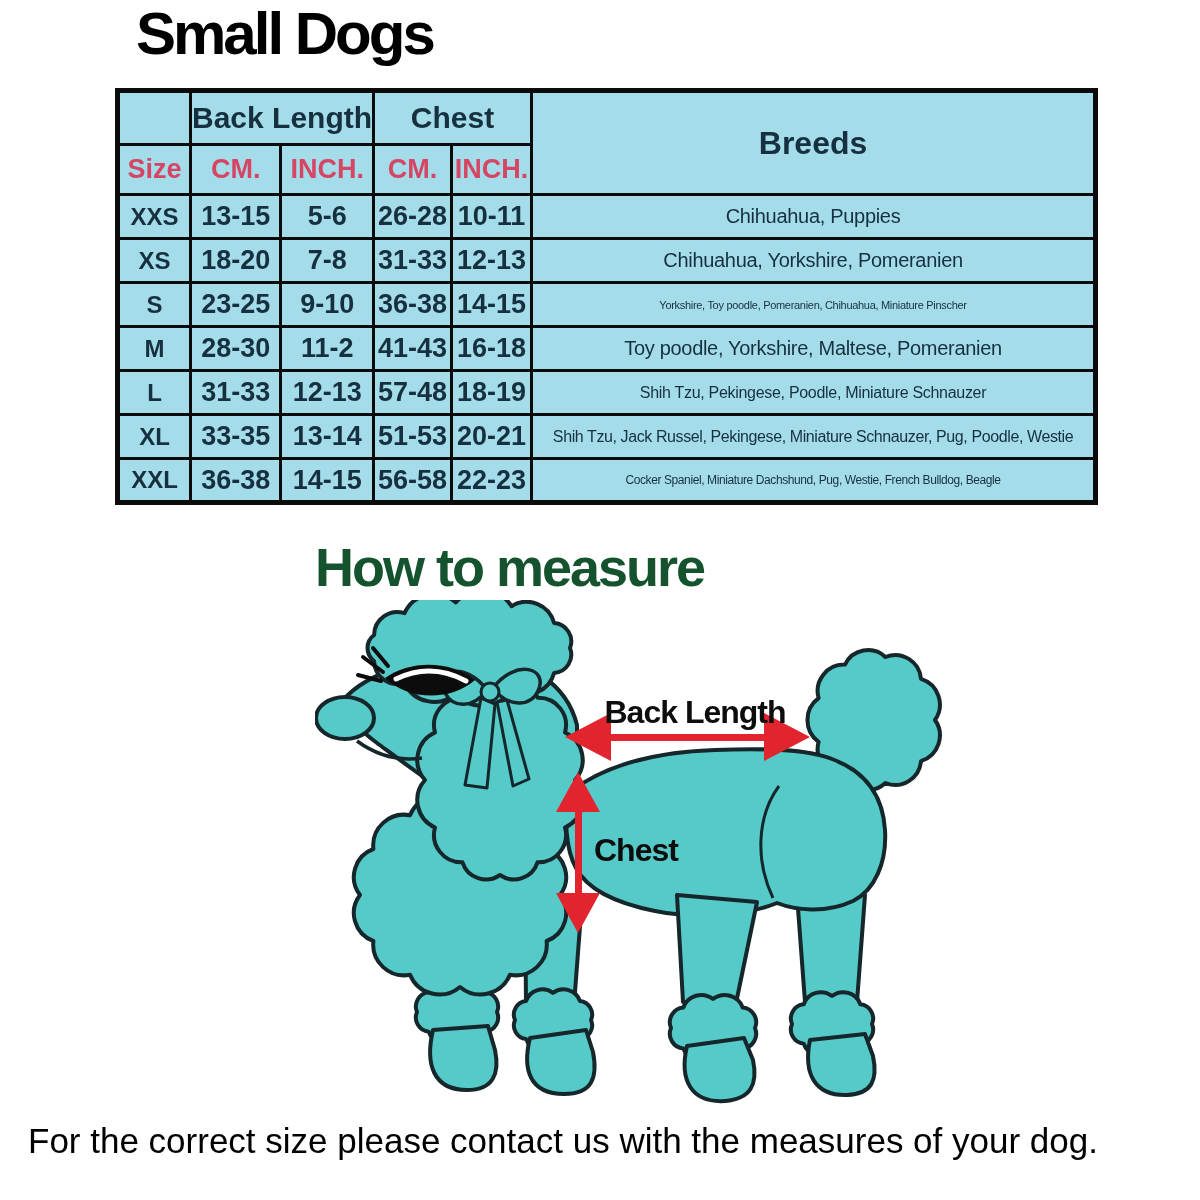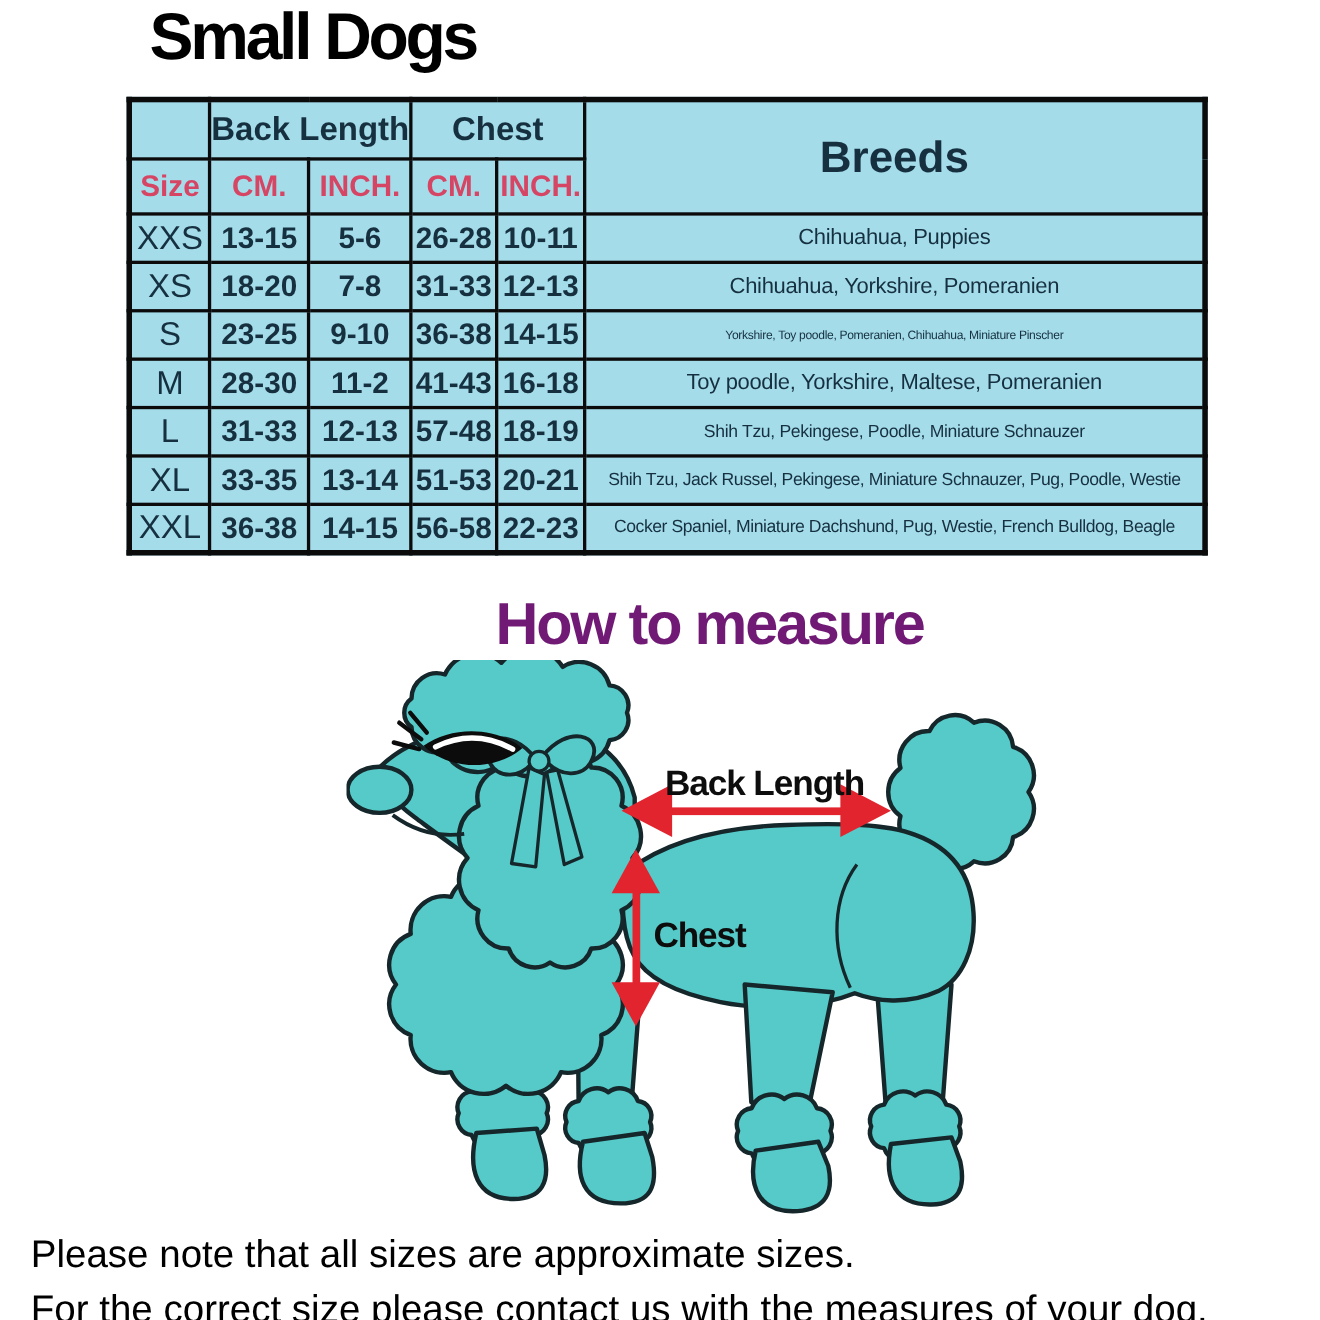--- a/index.html
+++ b/index.html
@@ -24,35 +24,35 @@
     background:var(--table-bg);table-layout:fixed;
     border:5px solid var(--border-black);
   }
   table.size-table th, table.size-table td{
     border:3px solid var(--border-black);text-align:center;vertical-align:middle;
     overflow:hidden;white-space:nowrap;padding:0;
   }
   tr.r1{height:54px;} tr.r2{height:50px;}
   tbody tr{height:44px;}
   th.group{font-size:30px;font-weight:bold;color:var(--text-navy);}
-  th.breeds-h{font-size:40px;font-weight:bold;color:var(--text-navy);}
+  th.breeds-h{font-size:32px;font-weight:bold;color:var(--text-navy);}
   th.sub{font-size:27px;font-weight:bold;color:var(--header-red);}
-  td.size-cell{font-size:30px;font-weight:normal;color:var(--text-navy);padding-top:2px;}
+  td.size-cell{font-size:24px;font-weight:bold;color:var(--text-navy);padding-top:2px;}
   td.num-cell{font-size:27px;font-weight:bold;color:var(--text-navy);padding-top:6px;}
   td.breeds-cell{
     font-size:20px;font-weight:normal;color:var(--text-navy);
     text-align:left;padding-left:7px;padding-top:4px;letter-spacing:-0.3px;
   }
   tbody tr:nth-child(3) .breeds-cell{font-size:11px;}
   tbody tr:nth-child(5) .breeds-cell{font-size:16px;}
   tbody tr:nth-child(6) .breeds-cell{font-size:16px;letter-spacing:-0.4px;margin-top:24px;}
-  tbody tr:nth-child(7) .breeds-cell{font-size:16px;letter-spacing:-0.4px;}
+  tbody tr:nth-child(7) .breeds-cell{font-size:12px;letter-spacing:-0.4px;}
   .section-title{
-    position:absolute;left:315px;top:536px;width:660px;text-align:center;
-    font-size:54px;font-weight:bold;letter-spacing:-2px;color:#701a75;white-space:nowrap;
+    position:absolute;left:315px;top:536px;width:660px;
+    font-size:54px;font-weight:bold;letter-spacing:-2px;color:#14532d;white-space:nowrap;
   }
   .dog-stage{position:absolute;left:315px;top:600px;width:640px;height:520px;}
   .dog-stage svg{width:100%;height:100%;display:block;}
   .measure-label{
     position:absolute;font-weight:bold;color:#0d0d0d;white-space:nowrap;
     letter-spacing:-1px;
   }
   .back-length-label{left:597px;top:694px;width:196px;text-align:center;font-size:32px;}
   .chest-label{left:594px;top:832px;font-size:32px;}
   .footer-note{
@@ -215,15 +215,14 @@
         <polygon points="263,333 241,293 285,293"></polygon>
       </g>
     </g>
   </svg>
 </div>
 
 <div class="measure-label back-length-label">Back Length</div>
 <div class="measure-label chest-label">Chest</div>
 
 <div class="footer-note">
-  <div>Please note that all sizes are approximate sizes.</div>
   <div>For the correct size please contact us with the measures of your dog.</div>
 </div>
 
 </body></html>

